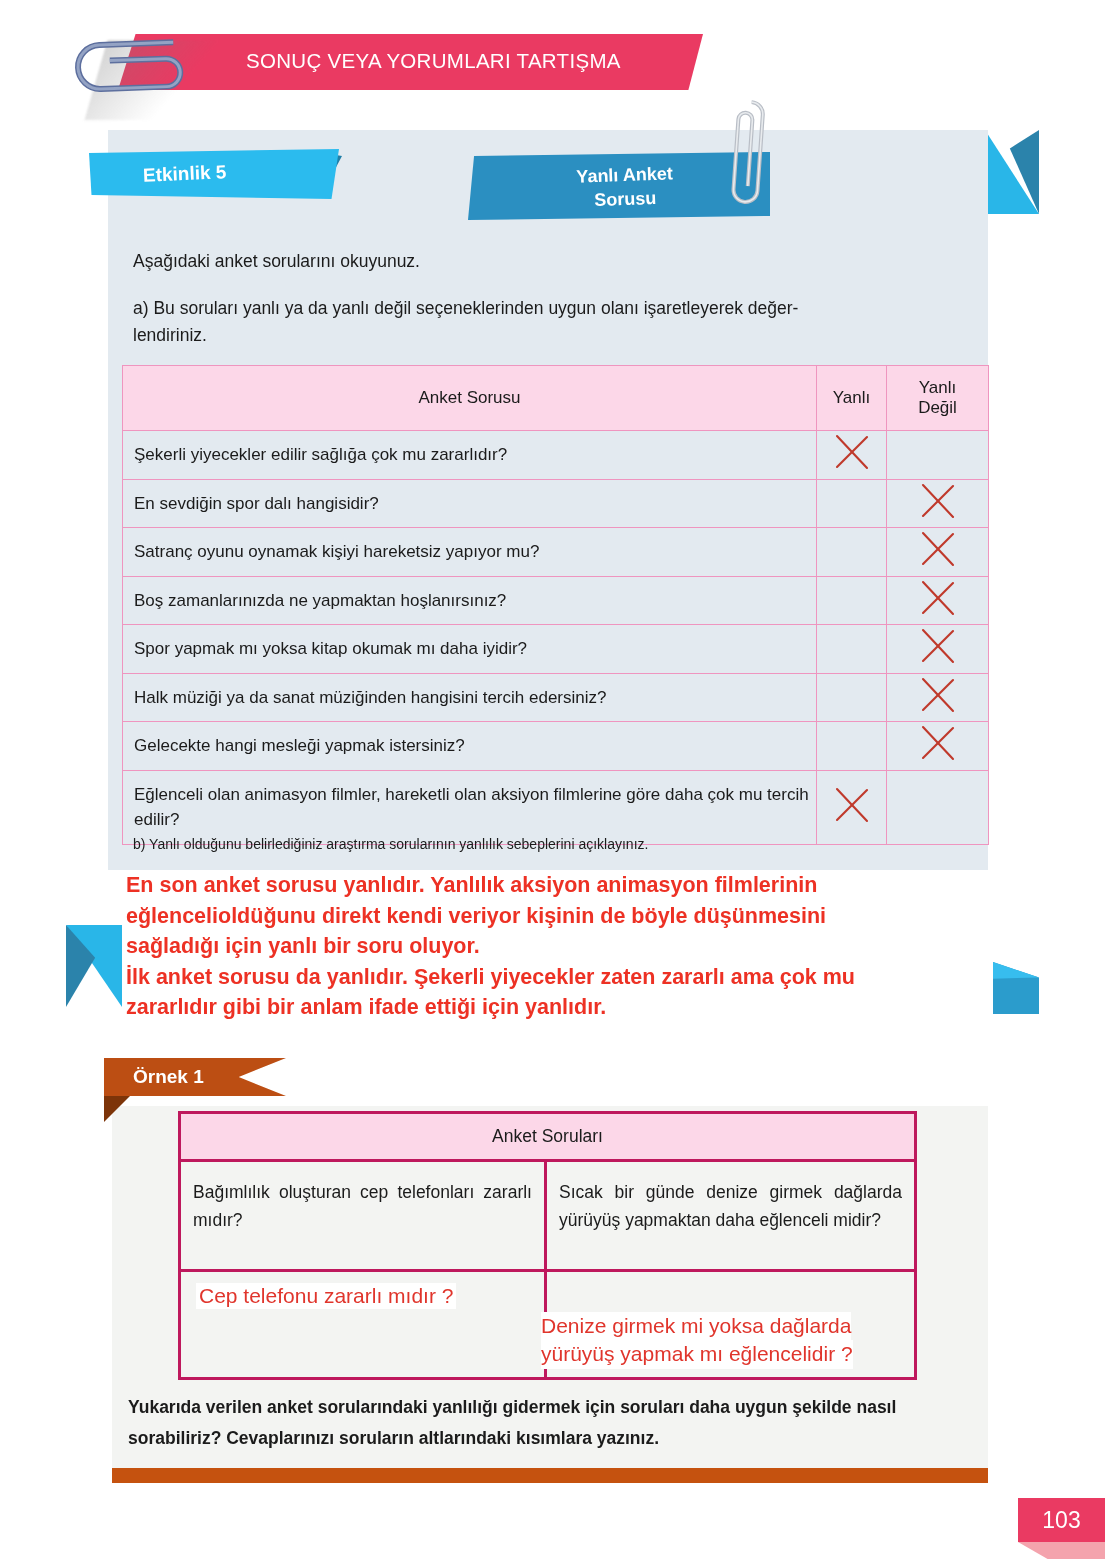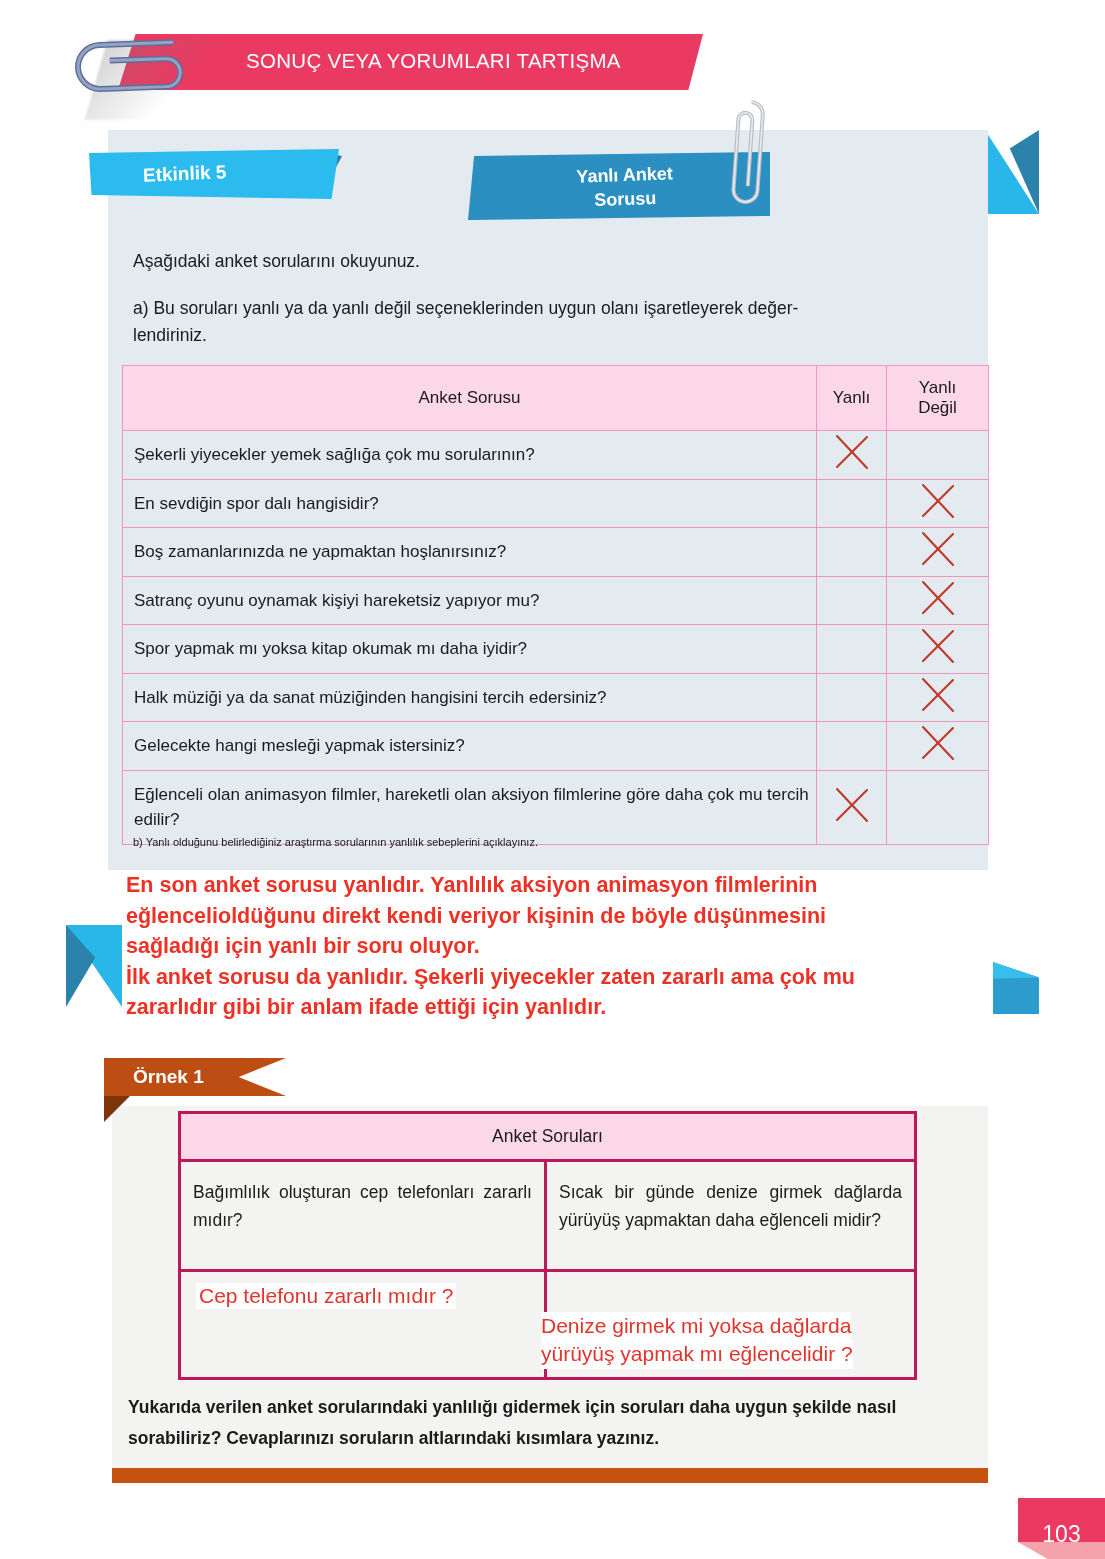--- a/index.html
+++ b/index.html
@@ -114,21 +114,21 @@
   .t-intro {
     position: absolute; left: 133px; top: 251px;
     font-size: 17.5px; color: #1b1b1b;
   }
   .t-a {
     position: absolute; left: 133px; top: 295px; width: 850px;
     font-size: 17.5px; color: #1b1b1b; line-height: 1.55;
   }
   .t-b {
     position: absolute; left: 133px; top: 836px; width: 850px;
-    font-size: 11px; color: #1b1b1b;
+    font-size: 14px; color: #1b1b1b;
   }
 
   
   .tbl1 {
     position: absolute; left: 122px; top: 365px;
     width: 866px; border-collapse: collapse;
     table-layout: fixed;
   }
   .tbl1 td, .tbl1 th {
     border: 1px solid #ef95bf;
@@ -216,21 +216,21 @@
     position: absolute; left: 1018px; top: 1498px;
     width: 87px; height: 44px; background: #ea3a62;
   }
   .pgnum-shadow {
     position: absolute; left: 1018px; top: 1542px;
     width: 87px; height: 17px; background: #f4a3ad;
     clip-path: polygon(0 0, 100% 0, 100% 100%, 34% 100%);
   }
   .pgnum-label {
     position: absolute; left: 1018px; top: 1507px; width: 87px;
-    text-align: center; color:#fff; font-size: 23px; margin-top: 14px;
+    text-align: center; color:#fff; font-size: 23px;
   }
 </style>
 </head>
 <body>
 
 <div class="page">
 
   <div class="topbar-shape"></div>
   <div class="topbar-title">SONUÇ VEYA YORUMLARI TARTIŞMA</div>
 
@@ -289,45 +289,45 @@
       </colgroup>
     <thead>
       <tr>
         <th>Anket Sorusu</th>
         <th>Yanlı</th>
         <th>Yanlı<br>Değil</th>
       </tr>
     </thead>
     <tbody>
         <tr>
-          <td class="c-q">Şekerli yiyecekler yemek sağlığa çok mu sorularının?</td>
+          <td class="c-q">Şekerli yiyecekler edilir sağlığa çok mu zararlıdır?</td>
           <td class="c-m"><svg class="xmark" viewBox="0 0 40 40">
               <line x1="5" y1="4" x2="35" y2="36" stroke="#c0392b" stroke-width="2.1" stroke-linecap="round"></line>
               <line x1="35" y1="5" x2="5" y2="35" stroke="#c0392b" stroke-width="2.1" stroke-linecap="round"></line>
             </svg></td>
           <td class="c-m"></td>
         </tr>
         <tr>
           <td class="c-q">En sevdiğin spor dalı hangisidir?</td>
           <td class="c-m"></td>
           <td class="c-m"><svg class="xmark" viewBox="0 0 40 40">
               <line x1="5" y1="4" x2="35" y2="36" stroke="#c0392b" stroke-width="2.1" stroke-linecap="round"></line>
               <line x1="35" y1="5" x2="5" y2="35" stroke="#c0392b" stroke-width="2.1" stroke-linecap="round"></line>
             </svg></td>
         </tr>
         <tr>
+          <td class="c-q">Satranç oyunu oynamak kişiyi hareketsiz yapıyor mu?</td>
+          <td class="c-m"></td>
+          <td class="c-m"><svg class="xmark" viewBox="0 0 40 40">
+              <line x1="5" y1="4" x2="35" y2="36" stroke="#c0392b" stroke-width="2.1" stroke-linecap="round"></line>
+              <line x1="35" y1="5" x2="5" y2="35" stroke="#c0392b" stroke-width="2.1" stroke-linecap="round"></line>
+            </svg></td>
+        </tr>
+        <tr>
           <td class="c-q">Boş zamanlarınızda ne yapmaktan hoşlanırsınız?</td>
-          <td class="c-m"></td>
-          <td class="c-m"><svg class="xmark" viewBox="0 0 40 40">
-              <line x1="5" y1="4" x2="35" y2="36" stroke="#c0392b" stroke-width="2.1" stroke-linecap="round"></line>
-              <line x1="35" y1="5" x2="5" y2="35" stroke="#c0392b" stroke-width="2.1" stroke-linecap="round"></line>
-            </svg></td>
-        </tr>
-        <tr>
-          <td class="c-q">Satranç oyunu oynamak kişiyi hareketsiz yapıyor mu?</td>
           <td class="c-m"></td>
           <td class="c-m"><svg class="xmark" viewBox="0 0 40 40">
               <line x1="5" y1="4" x2="35" y2="36" stroke="#c0392b" stroke-width="2.1" stroke-linecap="round"></line>
               <line x1="35" y1="5" x2="5" y2="35" stroke="#c0392b" stroke-width="2.1" stroke-linecap="round"></line>
             </svg></td>
         </tr>
         <tr>
           <td class="c-q">Spor yapmak mı yoksa kitap okumak mı daha iyidir?</td>
           <td class="c-m"></td>
           <td class="c-m"><svg class="xmark" viewBox="0 0 40 40">

